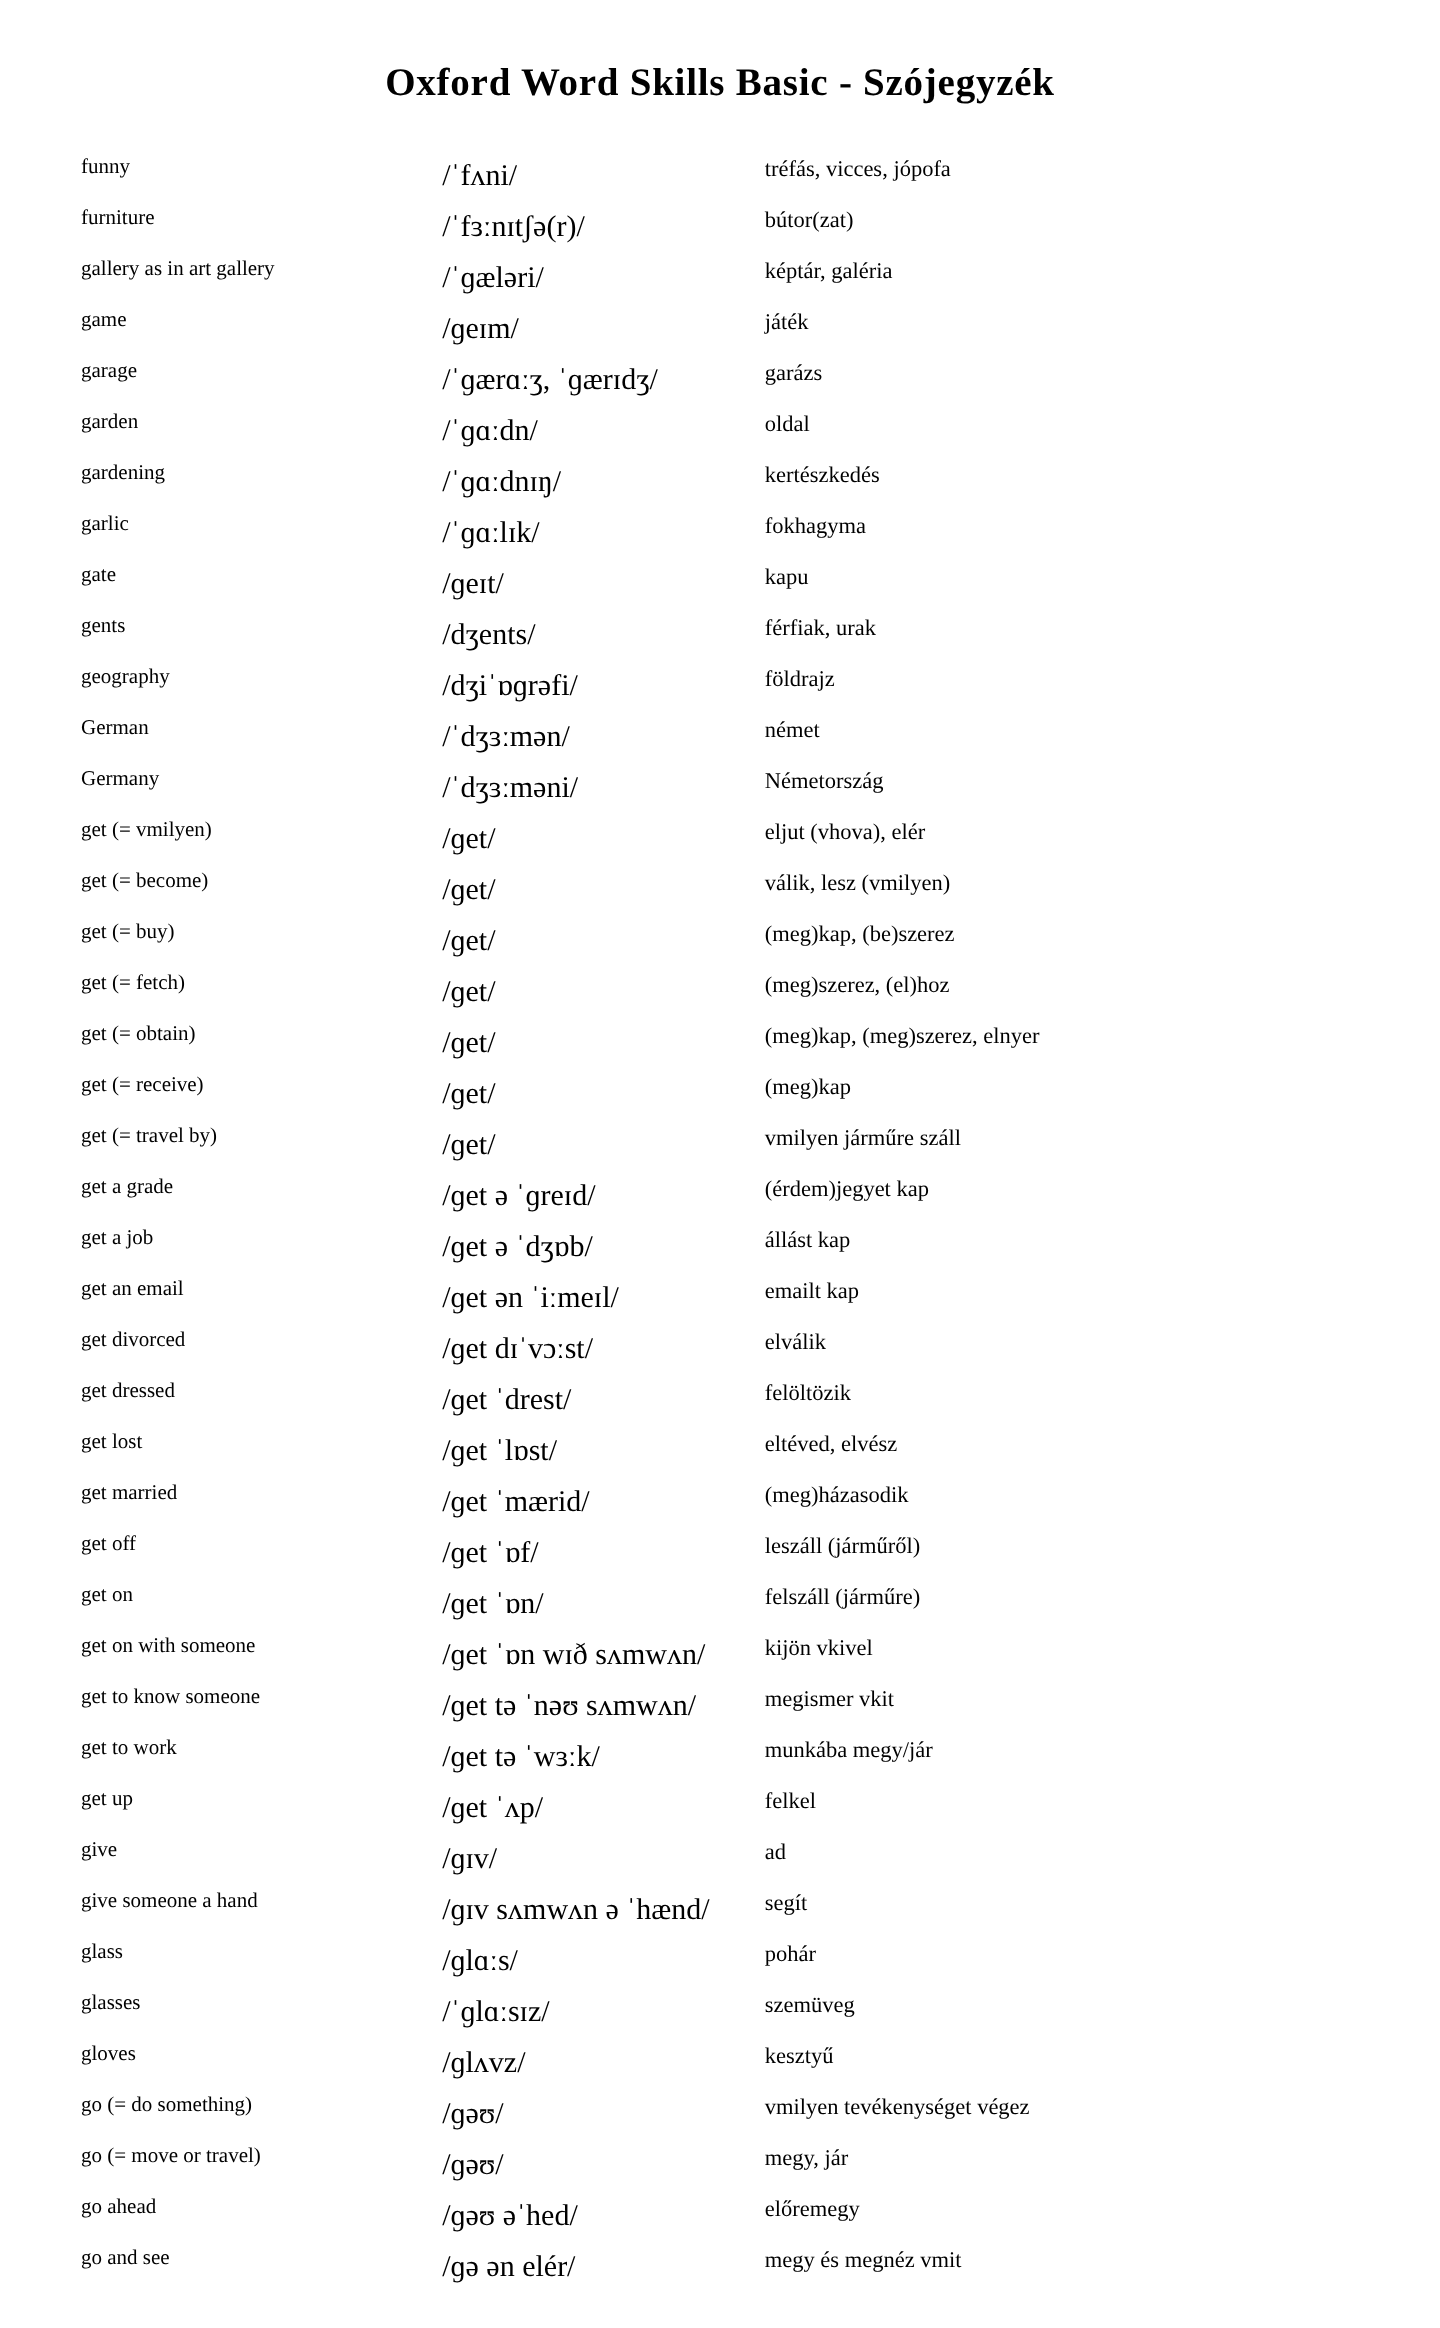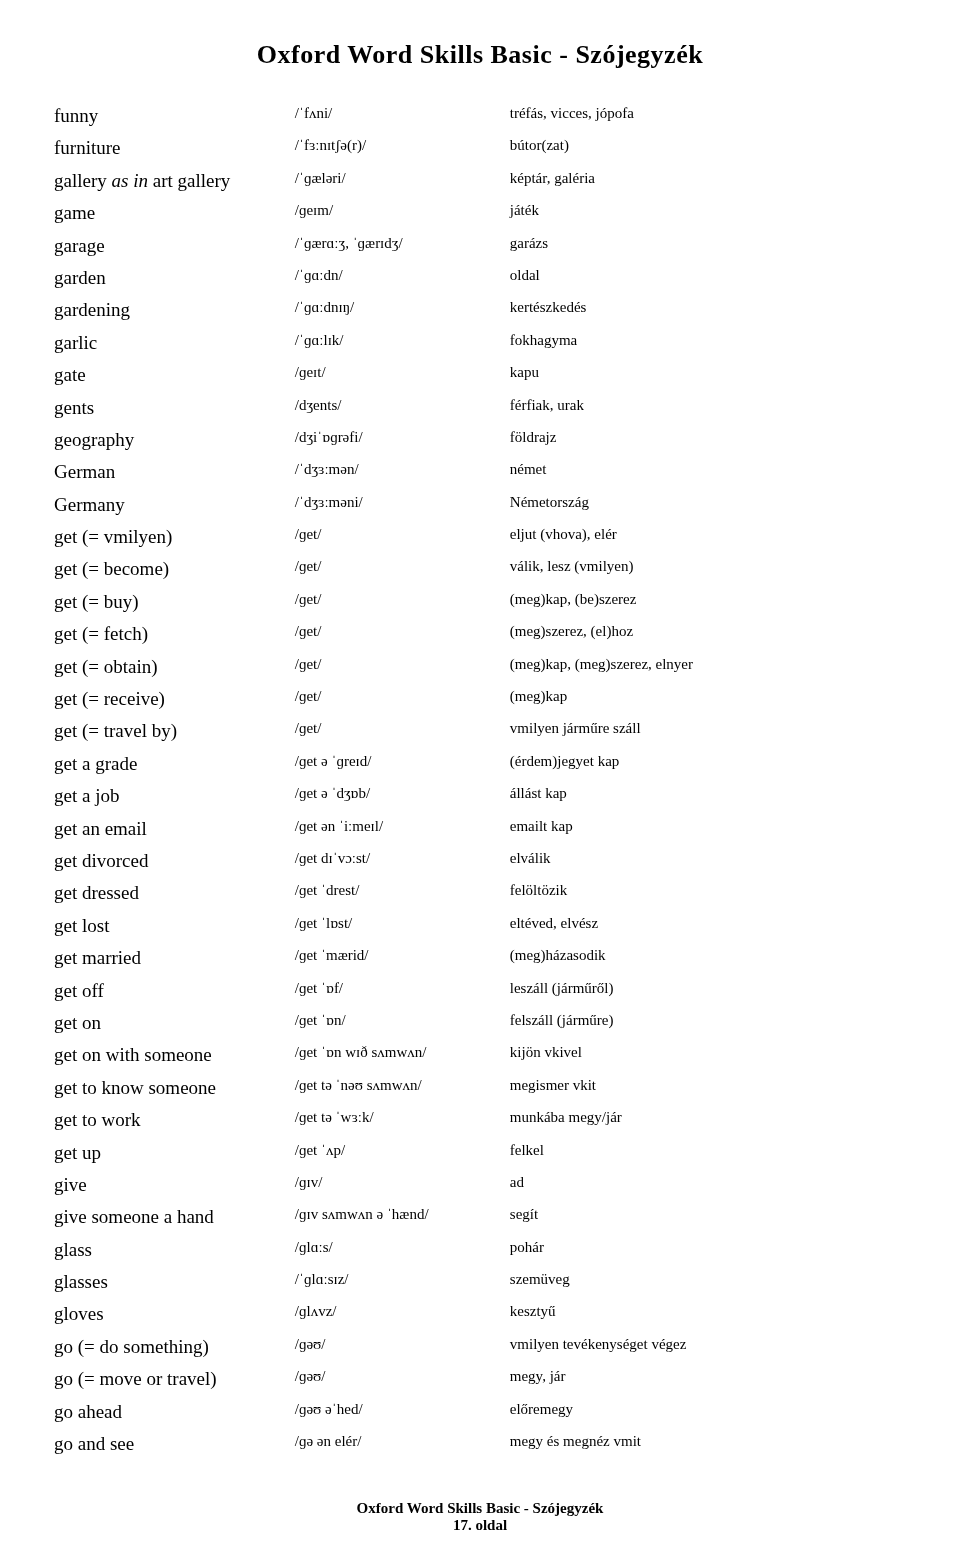--- a/index.html
+++ b/index.html
@@ -32,34 +32,33 @@
       line-height: 1.6;
     }
 
     .word-table td {
       padding: 1px 4px;
       vertical-align: top;
     }
 
     .word-table td:first-child {
       width: 28%;
-      font-size: 19px;
+      font-size: 14px;
     }
 
     .word-table td:nth-child(2) {
       width: 25%;
-      font-size: 15px;
+      font-size: 20px;
     }
 
     .word-table td:third-child {
       width: 47%;
     }
 
     .word-italic {
-      font-style: italic;
     }
 
     .footer {
       text-align: center;
       margin-top: 40px;
       font-size: 15px;
       font-weight: bold;
     }
 
     .footer-page {

